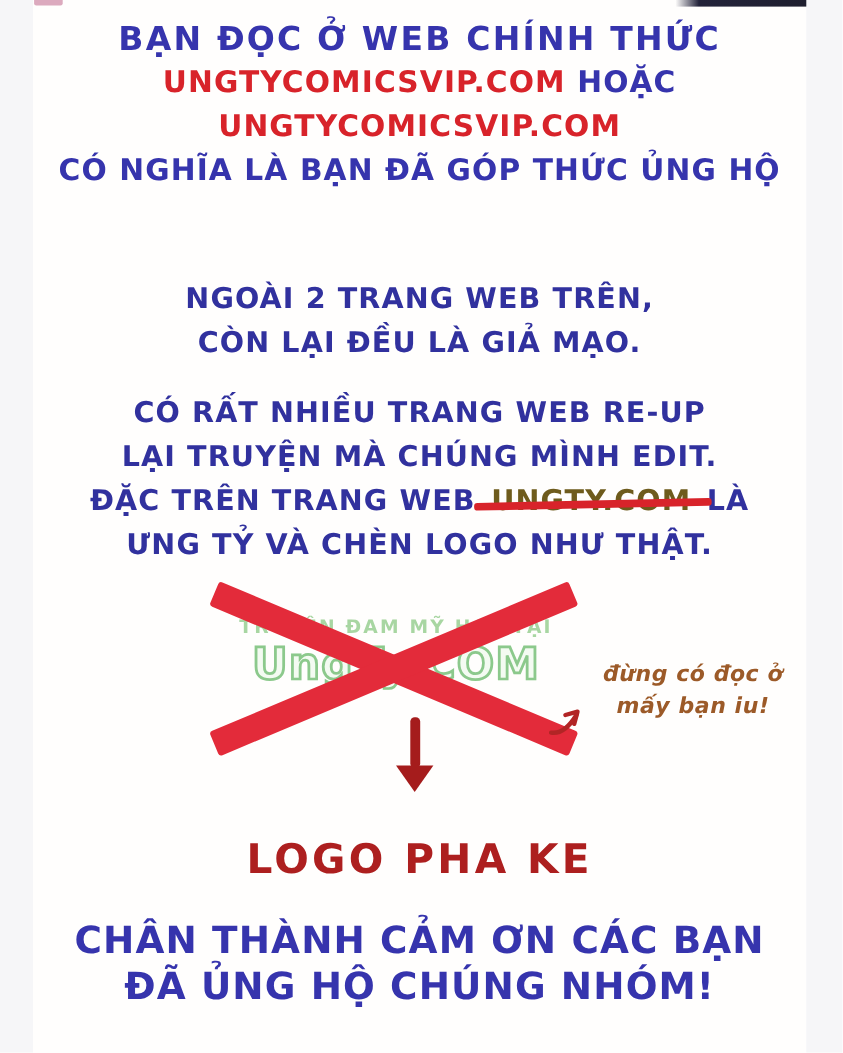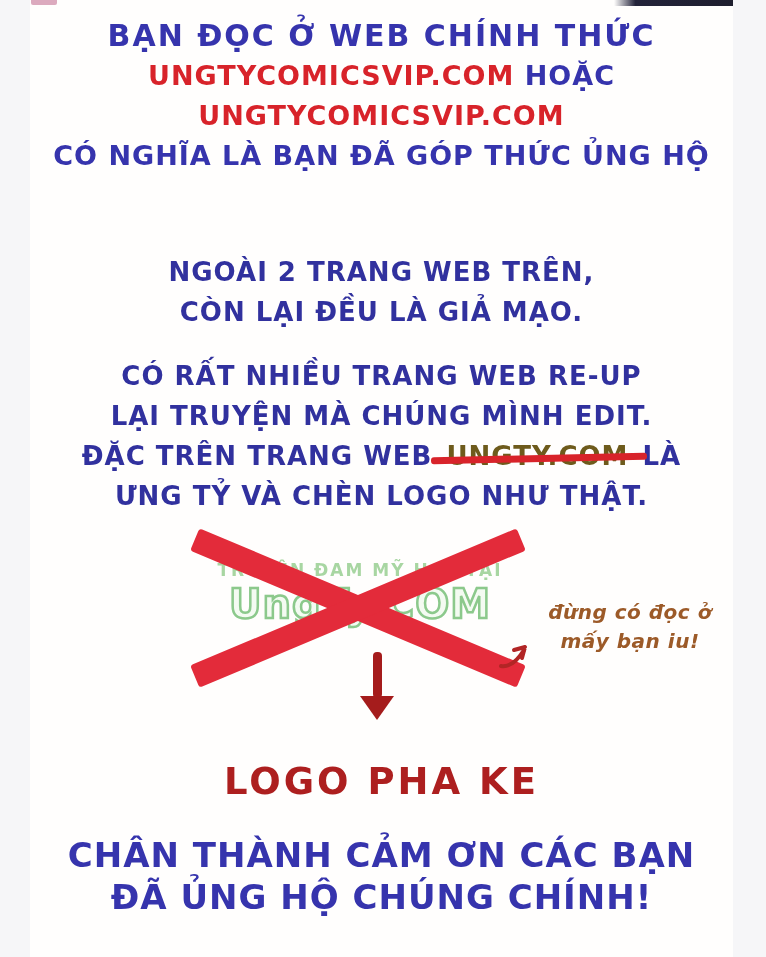--- a/index.html
+++ b/index.html
@@ -115,16 +115,16 @@
   </div>
 
   <div class="down-arrow">
     <div class="shaft"></div>
     <div class="head"></div>
   </div>
   <div class="caption">LOGO PHA KE</div>
 
   <div class="block footer" style="top:834px;">
     <div>CHÂN THÀNH CẢM ƠN CÁC BẠN</div>
-    <div>ĐÃ ỦNG HỘ CHÚNG CHÍNH!</div>
+    <div>ĐÃ ỦNG HỘ CHÚNG NHÓM!</div>
   </div>
 
 </div>
 
 </body></html>

